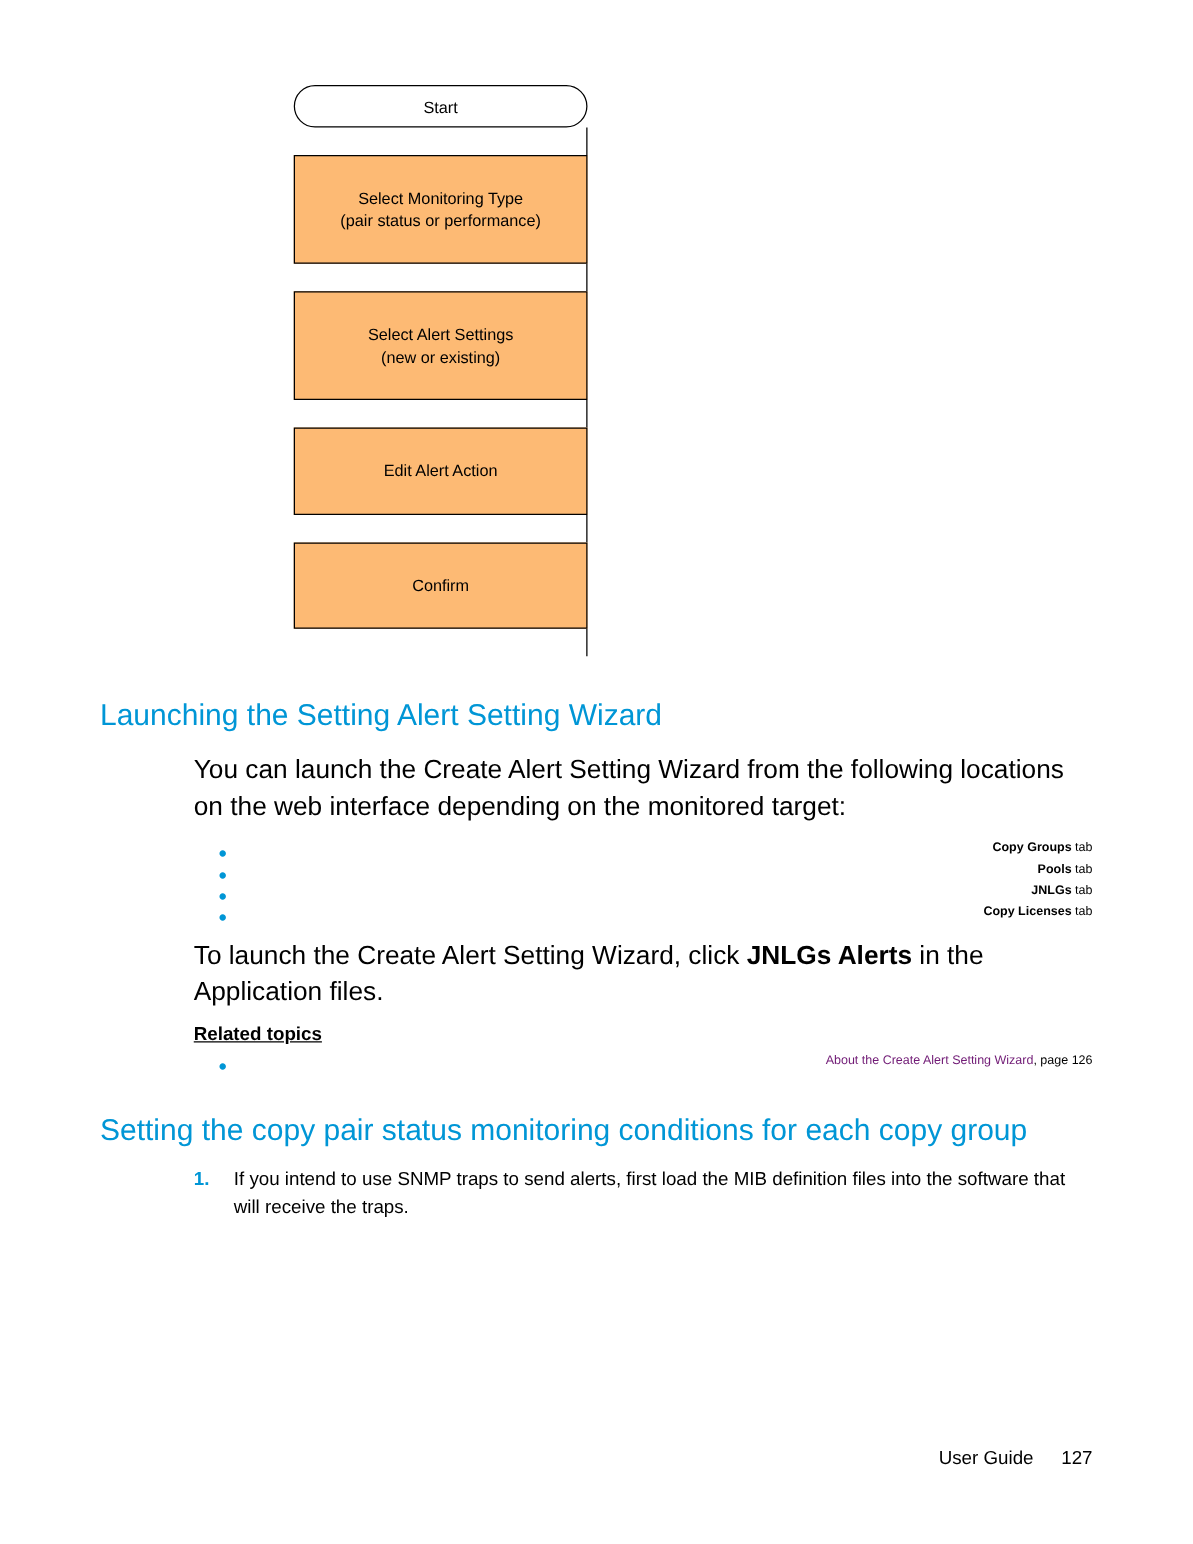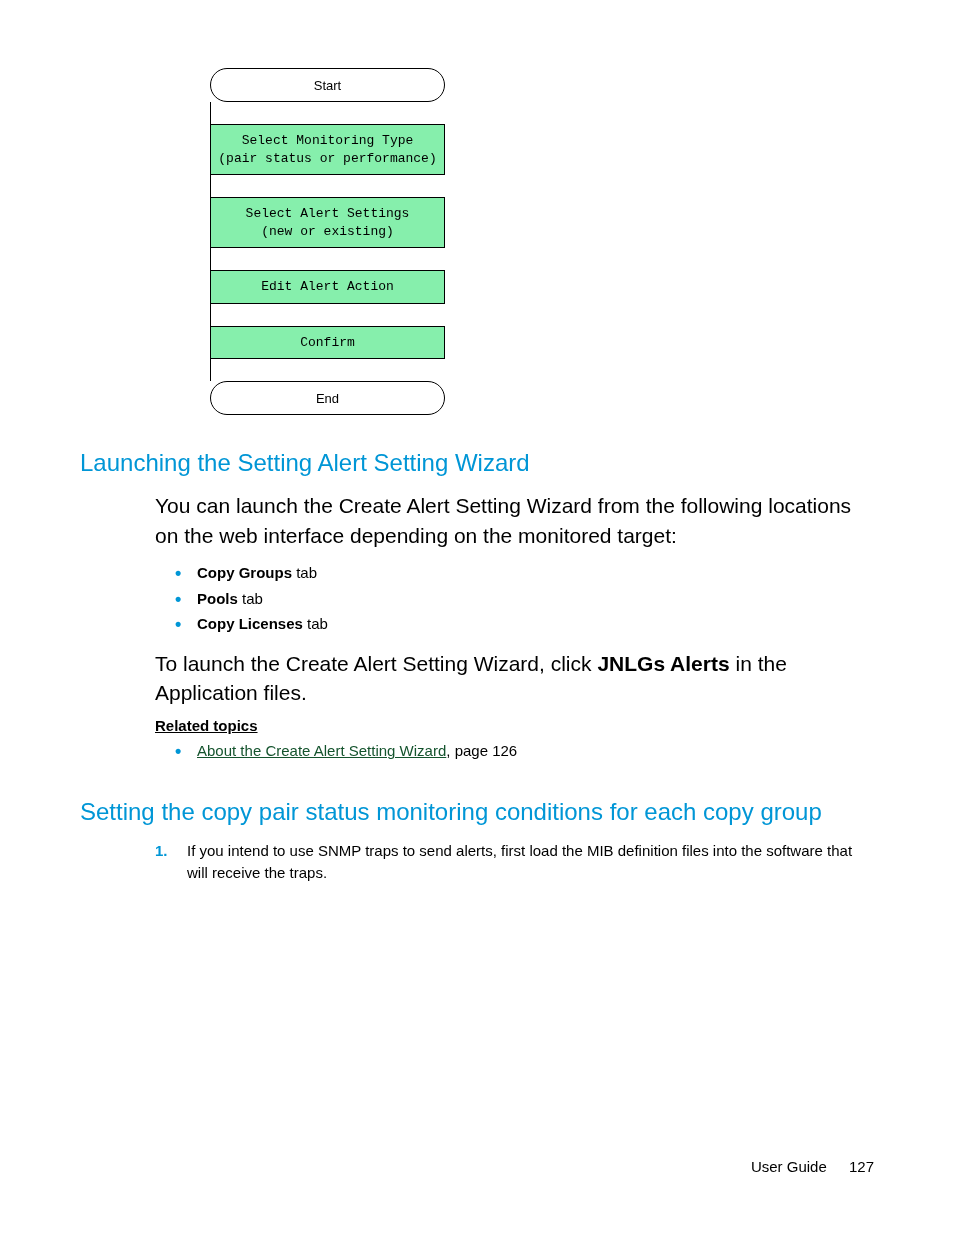--- a/index.html
+++ b/index.html
@@ -16,72 +16,71 @@
     width: 100%;
     height: 100%;
     padding: 60px 80px 60px 80px;
   }
   .flowchart {
     margin-left: 130px;
     margin-top: 8px;
     width: 260px;
     display: flex;
     flex-direction: column;
-    align-items: flex-start;
+    align-items: flex-end;
   }
   .flow-terminal {
     width: 235px;
     height: 34px;
     border: 1px solid #000;
     border-radius: 17px;
     display: flex;
     align-items: center;
     justify-content: center;
     font-size: 13px;
     background: #fff;
   }
   .flow-process {
     width: 235px;
     border: 1px solid #000;
-    background: #86efac;
+    background: #fdba74;
     display: flex;
     flex-direction: column;
     align-items: center;
     justify-content: center;
     font-size: 13px;
-    padding: 7px 4px;
+    padding: 25px 4px;
     text-align: center;
     line-height: 1.35;
-    font-family: Liberation Mono, monospace;
   }
   .flow-conn { width: 1px; height: 22px; background: #000; }
 
   .h2 {
     color: #0096d6;
     font-size: 24px;
     font-weight: 400;
     margin-top: 34px;
     margin-bottom: 14px;
     font-family: "Trebuchet MS", Arial, sans-serif;
   }
   .body-text {
     margin-left: 75px;
     font-size: 21px;
     line-height: 1.4;
     margin-bottom: 10px;
   }
   ul { list-style: none; margin-left: 95px; margin-bottom: 12px; }
-  ul li { font-size: 15px; line-height: 1.7; position: relative; padding-left: 22px; }
+  ul li { font-size: 10px; line-height: 1.7; position: relative; padding-left: 22px; text-align: right; }
   ul li::before {
     content: "•"; position: absolute; left: 0; top: -2px;
     color: #0096d6; font-size: 18px; font-weight: bold;
   }
   .bold { font-weight: bold; }
   .subhead { font-weight: bold; font-size: 15px; margin-left: 75px; margin-bottom: 4px; margin-top: 0; text-decoration: underline;}
-  .link { color: #14532d; text-decoration: underline; }
+  .link { color: #701a75; }
   .h3 {
     color: #0096d6;
     font-weight: bold;
     font-size: 16px;
     margin-left: 75px;
     margin-bottom: 10px;
   }
   ol { list-style: none; margin-left: 75px; }
   ol li { font-size: 15px; line-height: 1.45; padding-left: 32px; position: relative; margin-bottom: 12px;}
   ol li .num { position: absolute; left: 0; top: 0; color: #0096d6; font-weight: bold; }
@@ -108,28 +107,28 @@
     <div class="flow-conn"></div>
     <div class="flow-process">
       <div>Select Alert Settings</div>
       <div>(new or existing)</div>
     </div>
     <div class="flow-conn"></div>
     <div class="flow-process">Edit Alert Action</div>
     <div class="flow-conn"></div>
     <div class="flow-process">Confirm</div>
     <div class="flow-conn"></div>
-    <div class="flow-terminal">End</div>
   </div>
 
   <div class="h2">Launching the Setting Alert Setting Wizard</div>
   <div class="body-text">You can launch the Create Alert Setting Wizard from the following locations on the web interface depending on the monitored target:</div>
   <ul>
     <li><span class="bold">Copy Groups</span><span> tab</span></li>
     <li><span class="bold">Pools</span><span> tab</span></li>
+    <li><span class="bold">JNLGs</span><span> tab</span></li>
     <li><span class="bold">Copy Licenses</span><span> tab</span></li>
   </ul>
   <div class="body-text">
     <span>To launch the Create Alert Setting Wizard, click </span><span class="bold">JNLGs Alerts</span><span> in the Application files.</span>
   </div>
   <div class="subhead">Related topics</div>
   <ul>
     <li>
       <span class="link">About the Create Alert Setting Wizard</span><span>, page 126</span>
     </li>

